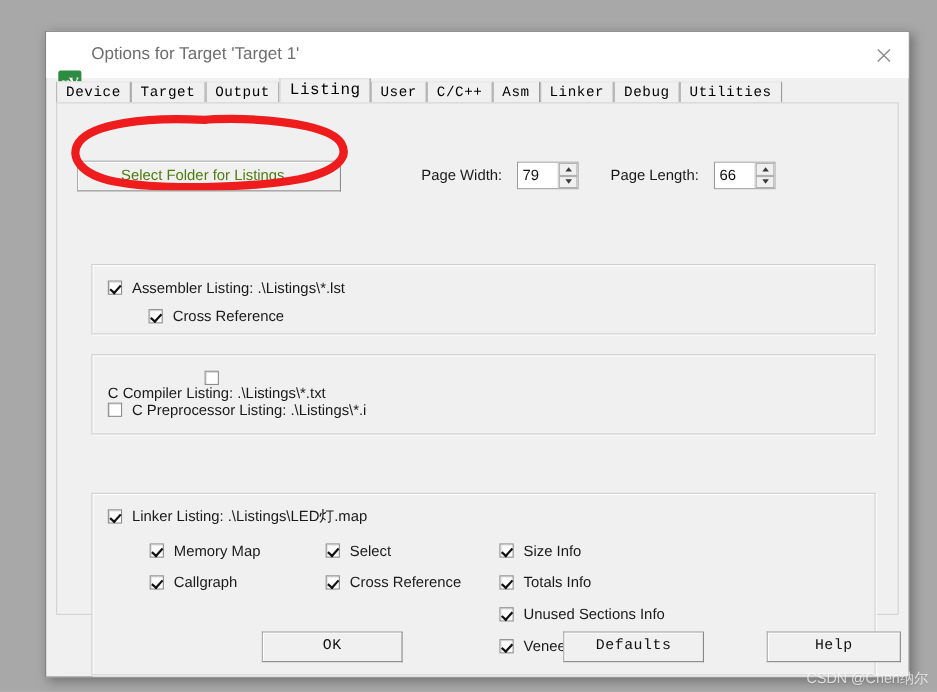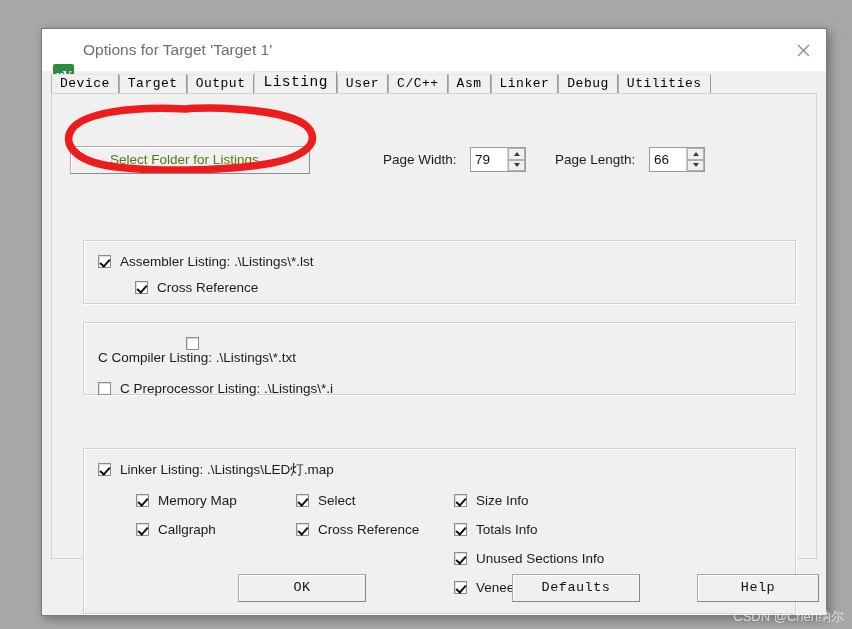--- a/index.html
+++ b/index.html
@@ -361,21 +361,21 @@
         <span class="cbox checked"></span>
         <span class="cb-label">Cross Reference</span>
       </div>
     </div>
 
     <div class="groupbox" id="gb-c">
       <div class="cbrow" style="left:14px; top:14px;flex-direction:column;">
         <span class="cbox"></span>
         <span class="cb-label">C Compiler Listing:  .\Listings\*.txt</span>
       </div>
-      <div class="cbrow" style="left:14px; top:58px;">
+      <div class="cbrow" style="left:14px; top:42px;">
         <span class="cbox"></span>
         <span class="cb-label">C Preprocessor Listing:  .\Listings\*.i</span>
       </div>
     </div>
 
     <div class="groupbox" id="gb-linker">
       <div class="cbrow" style="left:14px; top:13px;">
         <span class="cbox checked"></span>
         <span class="cb-label">Linker Listing:  .\Listings\LED灯.map</span>
       </div>

